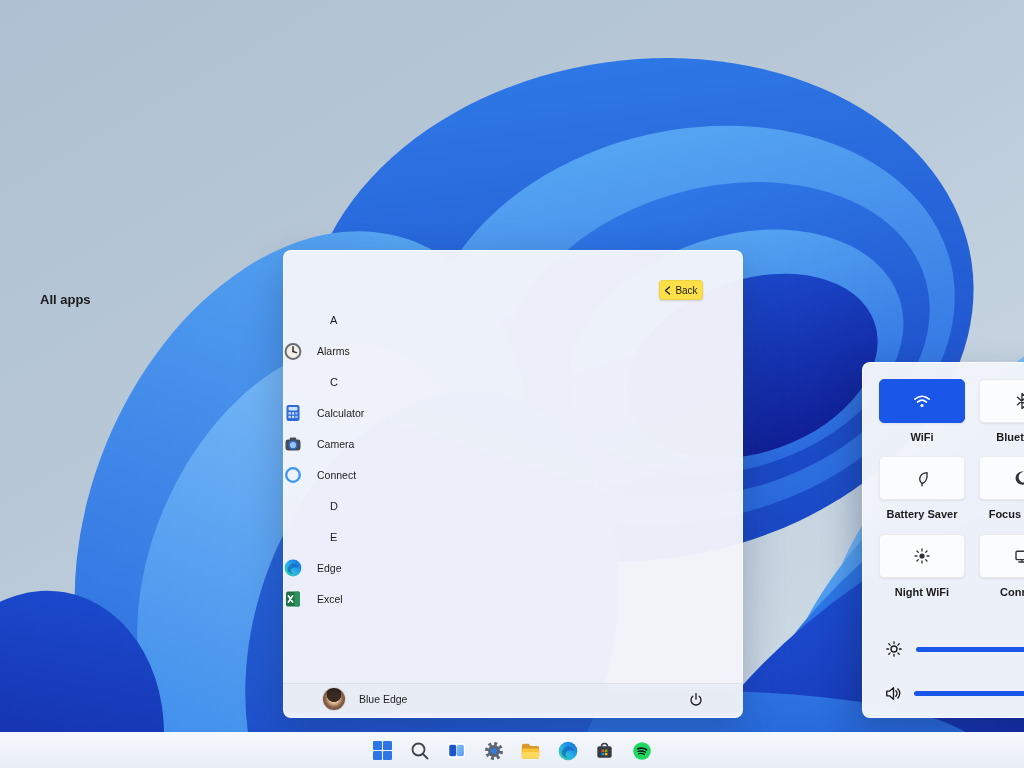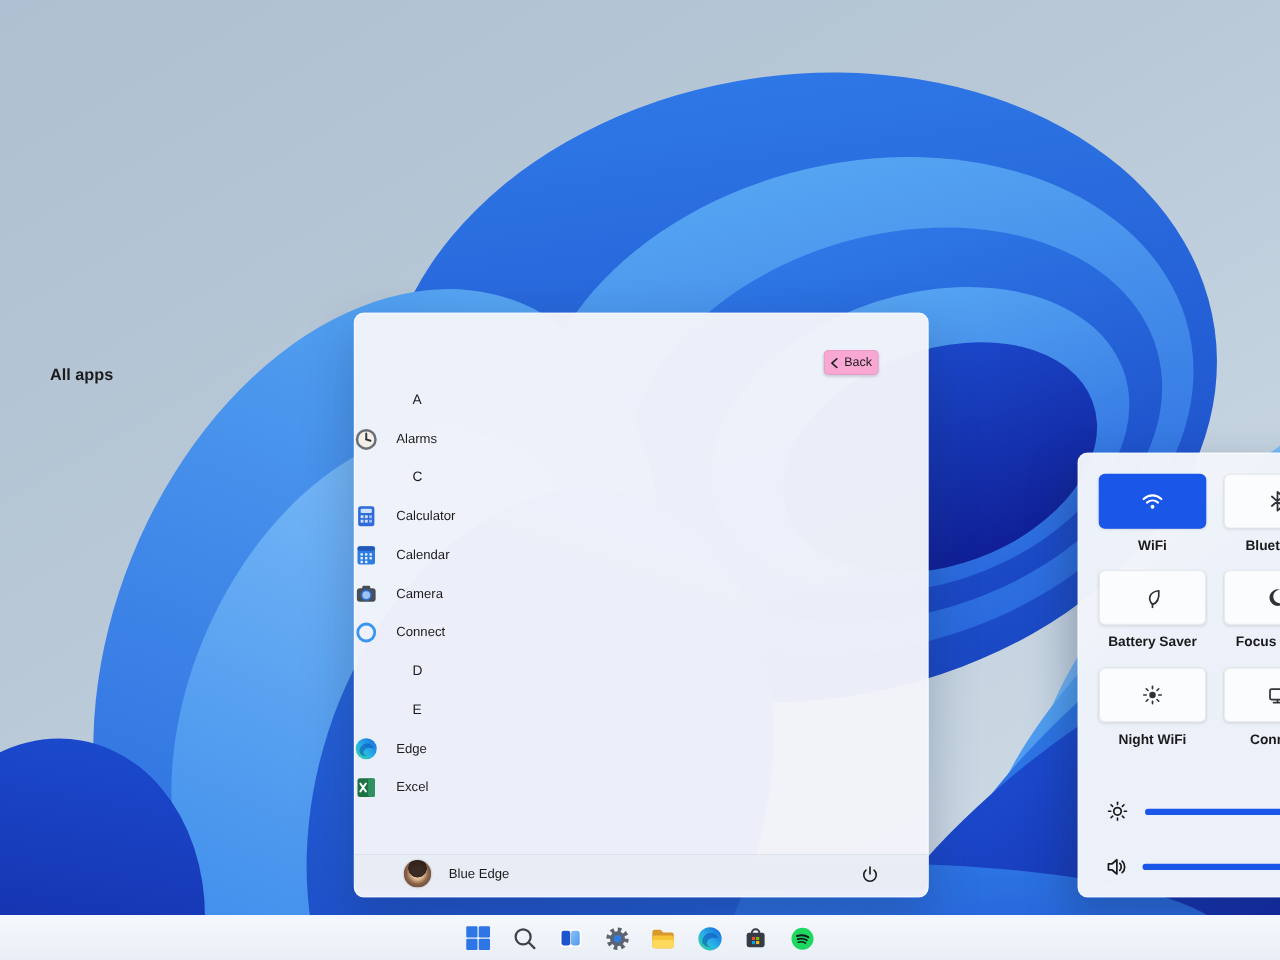--- a/index.html
+++ b/index.html
@@ -15,21 +15,21 @@
   .start-menu{
     position:absolute;left:283px;top:250px;width:460px;height:468px;
     background:rgba(243,244,250,0.97);
     border:1px solid rgba(255,255,255,0.55);
     border-radius:8px;box-sizing:border-box;
     box-shadow:0 16px 40px rgba(20,40,80,0.28);
   }
   .sm-header-title{position:absolute;left:40px;top:292px;font-size:13px;font-weight:700;color:#1b1b1b;}
   .back-btn{
     position:absolute;left:659px;top:280px;width:42px;height:18px;
-    background:#f9a8d4;border:1px solid rgba(0,0,0,0.06);border-radius:4px;
+    background:#fde047;border:1px solid rgba(0,0,0,0.06);border-radius:4px;
     box-shadow:0 1px 2px rgba(0,0,0,0.14);
     display:flex;align-items:center;justify-content:center;gap:4px;
     font-size:10px;color:#1b1b1b;cursor:default;
   }
   .sm-list{position:absolute;left:283px;top:304px;width:440px;}
   .sm-row{height:31px;display:flex;align-items:center;}
   .sm-row.letter{padding-left:47px;font-size:11px;color:#1b1b1b;}
   .sm-row.app{}
   .sm-row.app .app-label{margin-left:14px;font-size:10.5px;color:#1c1c1c;}
   .app-icon{width:20px;height:20px;display:block;}
@@ -154,37 +154,20 @@
       <rect x="5.5" y="9.2" width="2.3" height="2.3" fill="#cfe0fa"></rect>
         <rect x="8.9" y="9.2" width="2.3" height="2.3" fill="#cfe0fa"></rect>
         <rect x="12.3" y="9.2" width="2.3" height="2.3" fill="#9cc0f4"></rect>
       <rect x="5.5" y="12.8" width="2.3" height="2.3" fill="#cfe0fa"></rect>
         <rect x="8.9" y="12.8" width="2.3" height="2.3" fill="#cfe0fa"></rect>
         <rect x="12.3" y="12.8" width="2.3" height="2.3" fill="#9cc0f4"></rect>
     </svg>
     <span class="app-label">Calculator</span>
   </div>
 
-  <div class="sm-row app">
-    <svg class="app-icon" viewBox="0 0 20 20">
-      <rect x="3" y="3" width="14" height="14.5" rx="2" fill="#2f7ce0"></rect>
-      <rect x="3" y="3" width="14" height="3.6" rx="2" fill="#2159b8"></rect>
-      <g fill="#e8f1fd">
-        <rect x="5.4" y="8.6" width="1.9" height="1.9"></rect>
-          <rect x="9" y="8.6" width="1.9" height="1.9"></rect>
-          <rect x="12.6" y="8.6" width="1.9" height="1.9"></rect>
-        <rect x="5.4" y="11.6" width="1.9" height="1.9"></rect>
-          <rect x="9" y="11.6" width="1.9" height="1.9"></rect>
-          <rect x="12.6" y="11.6" width="1.9" height="1.9"></rect>
-        <rect x="5.4" y="14.6" width="1.9" height="1.9"></rect>
-          <rect x="9" y="14.6" width="1.9" height="1.9"></rect>
-      </g>
-    </svg>
-    <span class="app-label">Calendar</span>
-  </div>
 
   <div class="sm-row app">
     <svg class="app-icon" viewBox="0 0 20 20">
       <rect x="6.8" y="3.6" width="6.4" height="3.4" rx="1" fill="#474d55"></rect>
       <rect x="2.5" y="5.6" width="15" height="10.8" rx="2.4" fill="#474d55"></rect>
       <circle cx="10" cy="11" r="3.8" fill="#9cc3f2" stroke="#2a6ed4" stroke-width="1.4"></circle>
     </svg>
     <span class="app-label">Camera</span>
   </div>
 

